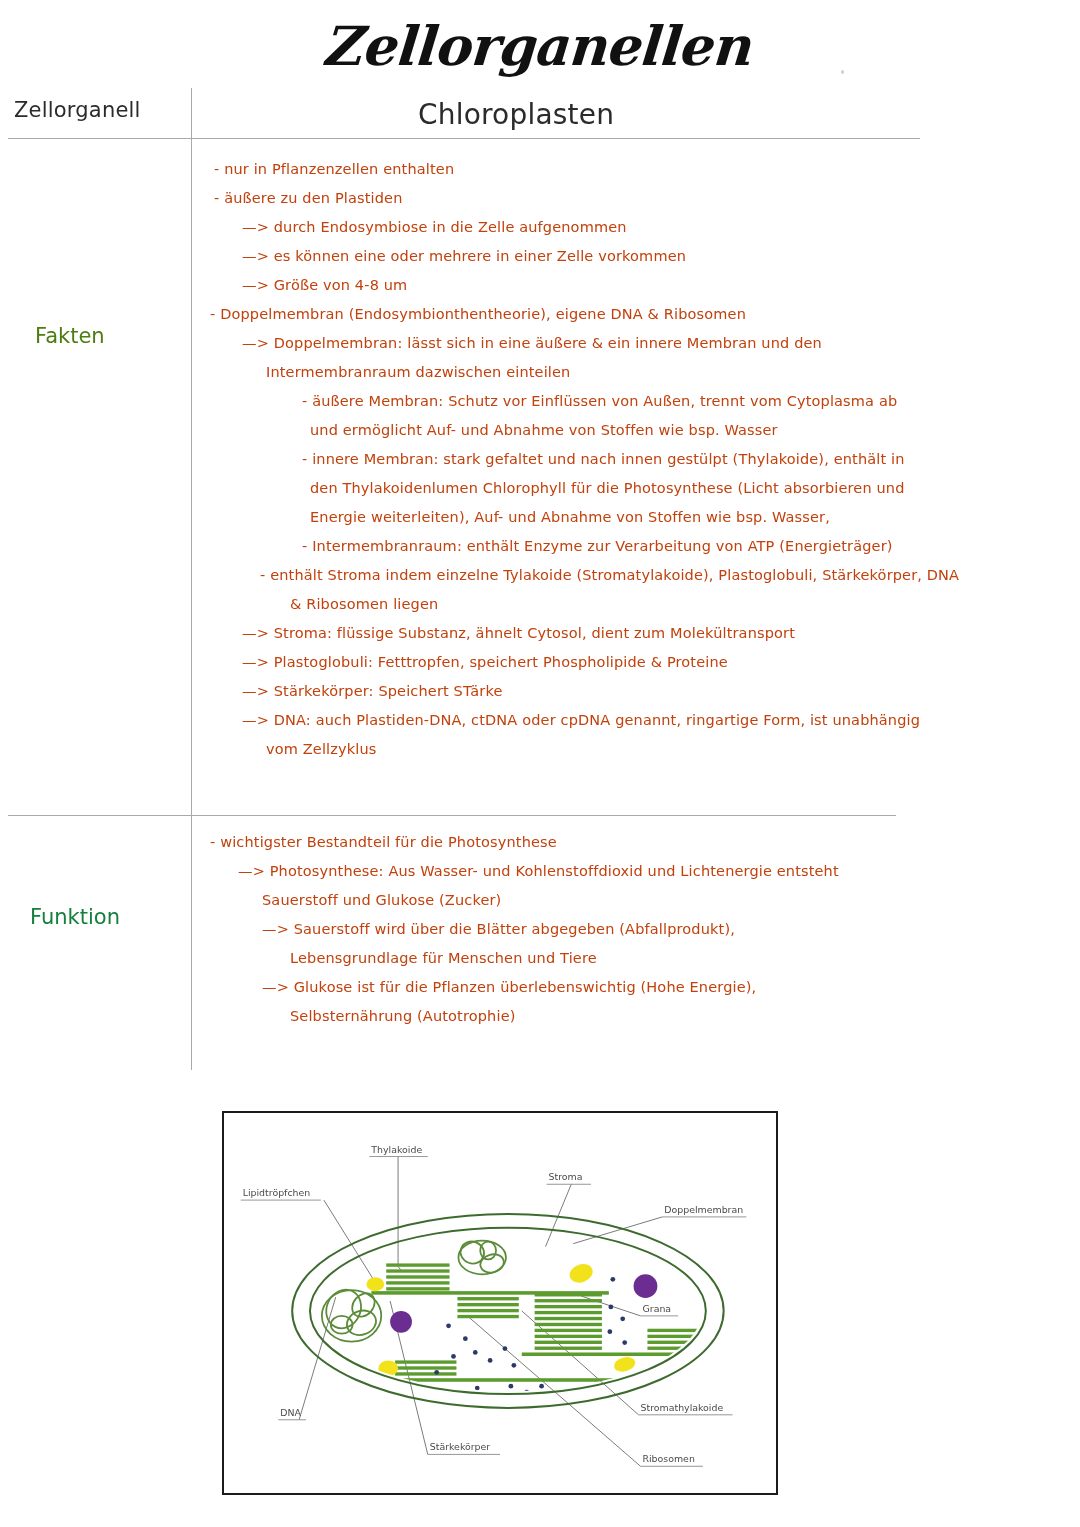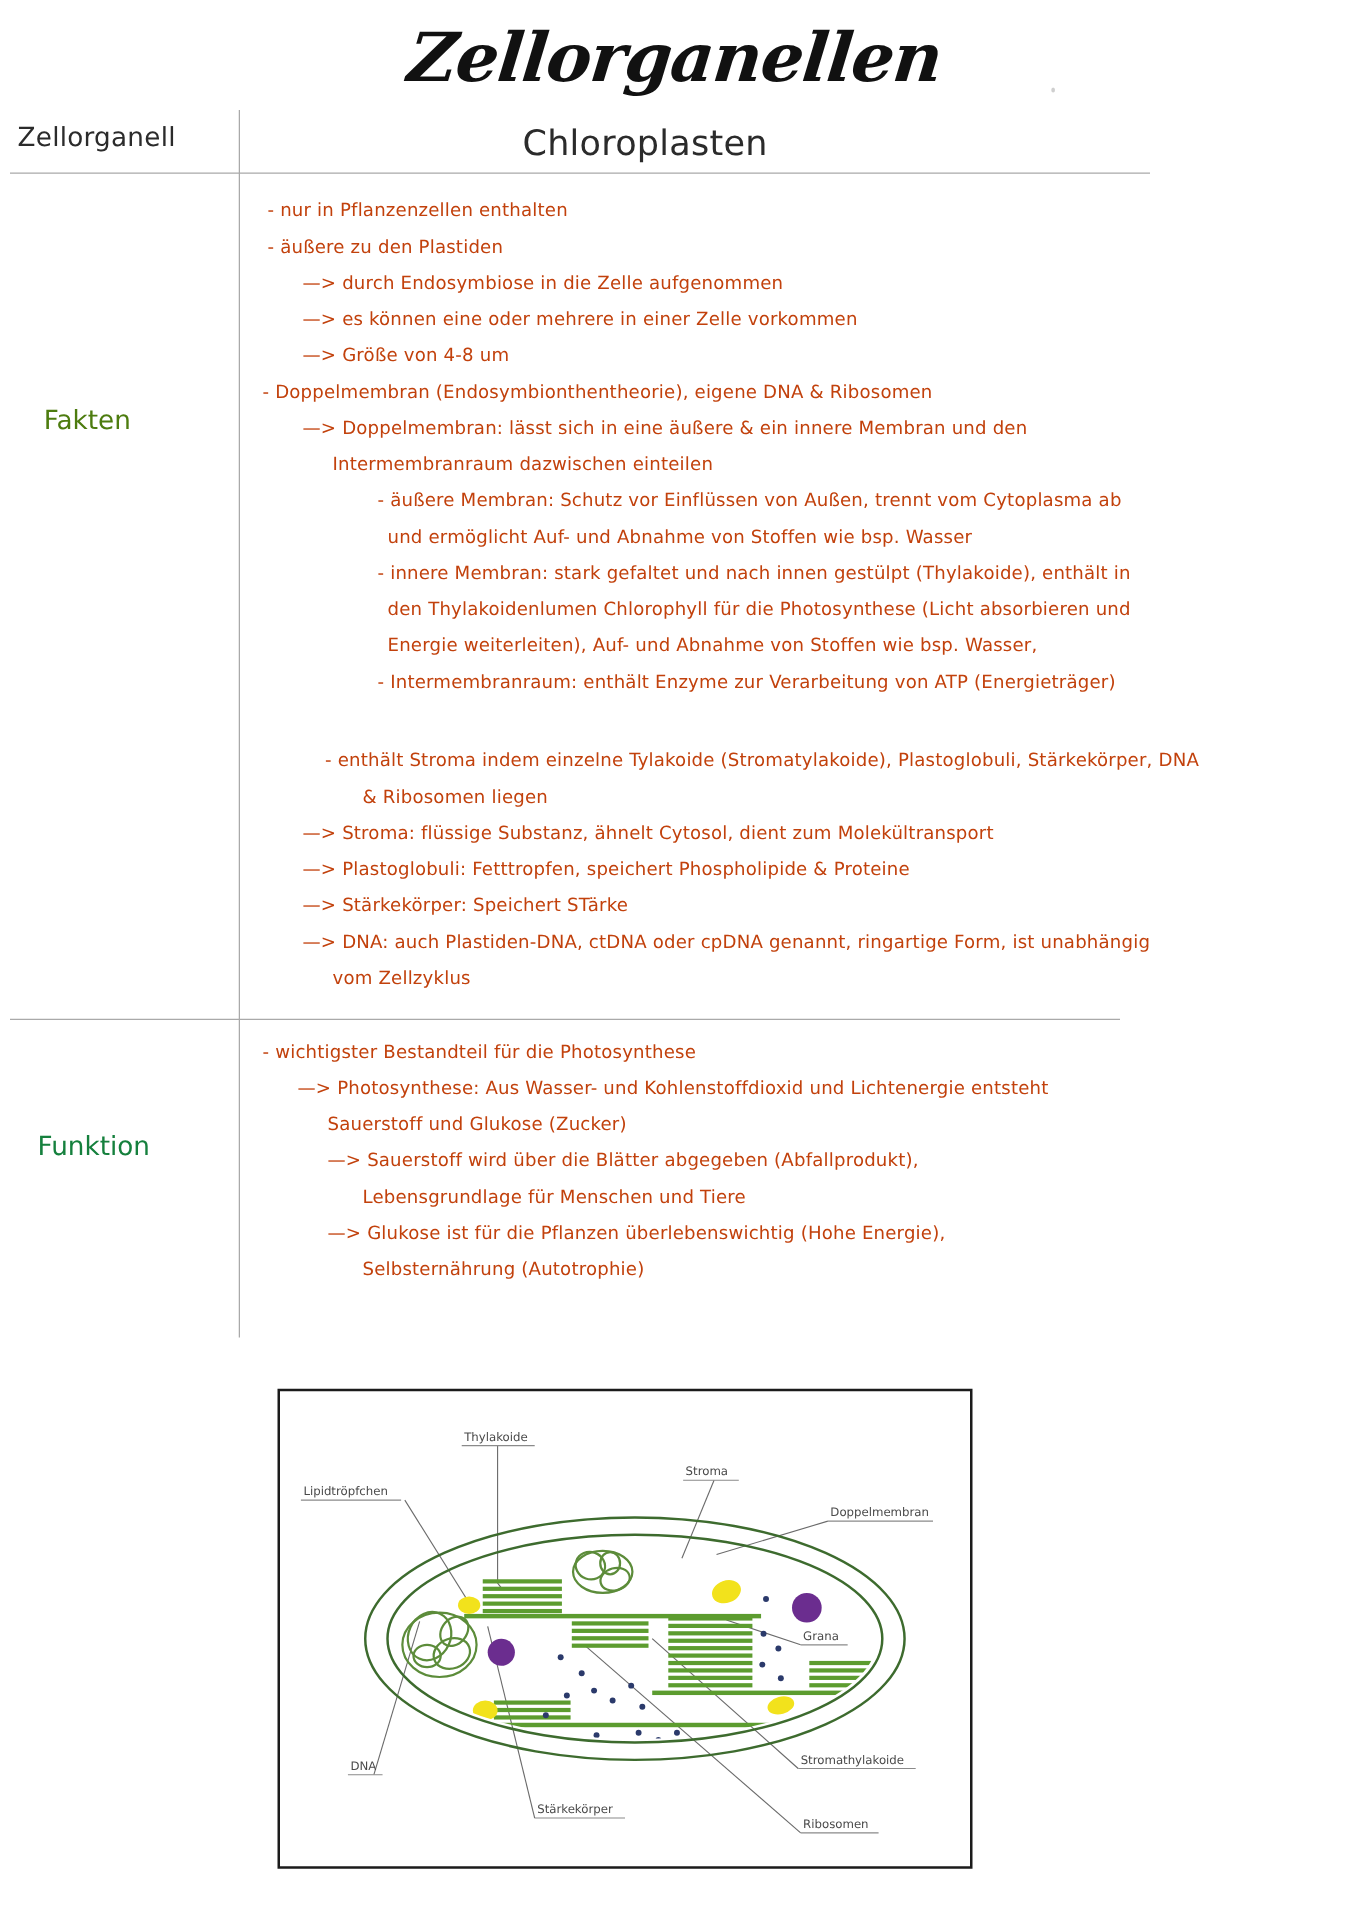--- a/index.html
+++ b/index.html
@@ -71,21 +71,21 @@
     letter-spacing:.15px;
   }
   
   .i0 { padding-left:214px; }
   .i0b{ padding-left:210px; }
   .i1 { padding-left:242px; }
   .i1t{ padding-left:266px; }
   .i2 { padding-left:302px; }
   .i2t{ padding-left:310px; }
   .i3 { padding-left:290px; }
-  .i4 { padding-left:260px;margin-top:34px; }
+  .i4 { padding-left:260px; }
 
   
   .f0 { padding-left:210px; }
   .f1 { padding-left:238px; }
   .f1t{ padding-left:262px; }
   .f2 { padding-left:262px; }
   .f2t{ padding-left:290px; }
 
   
   #diagram-box {

